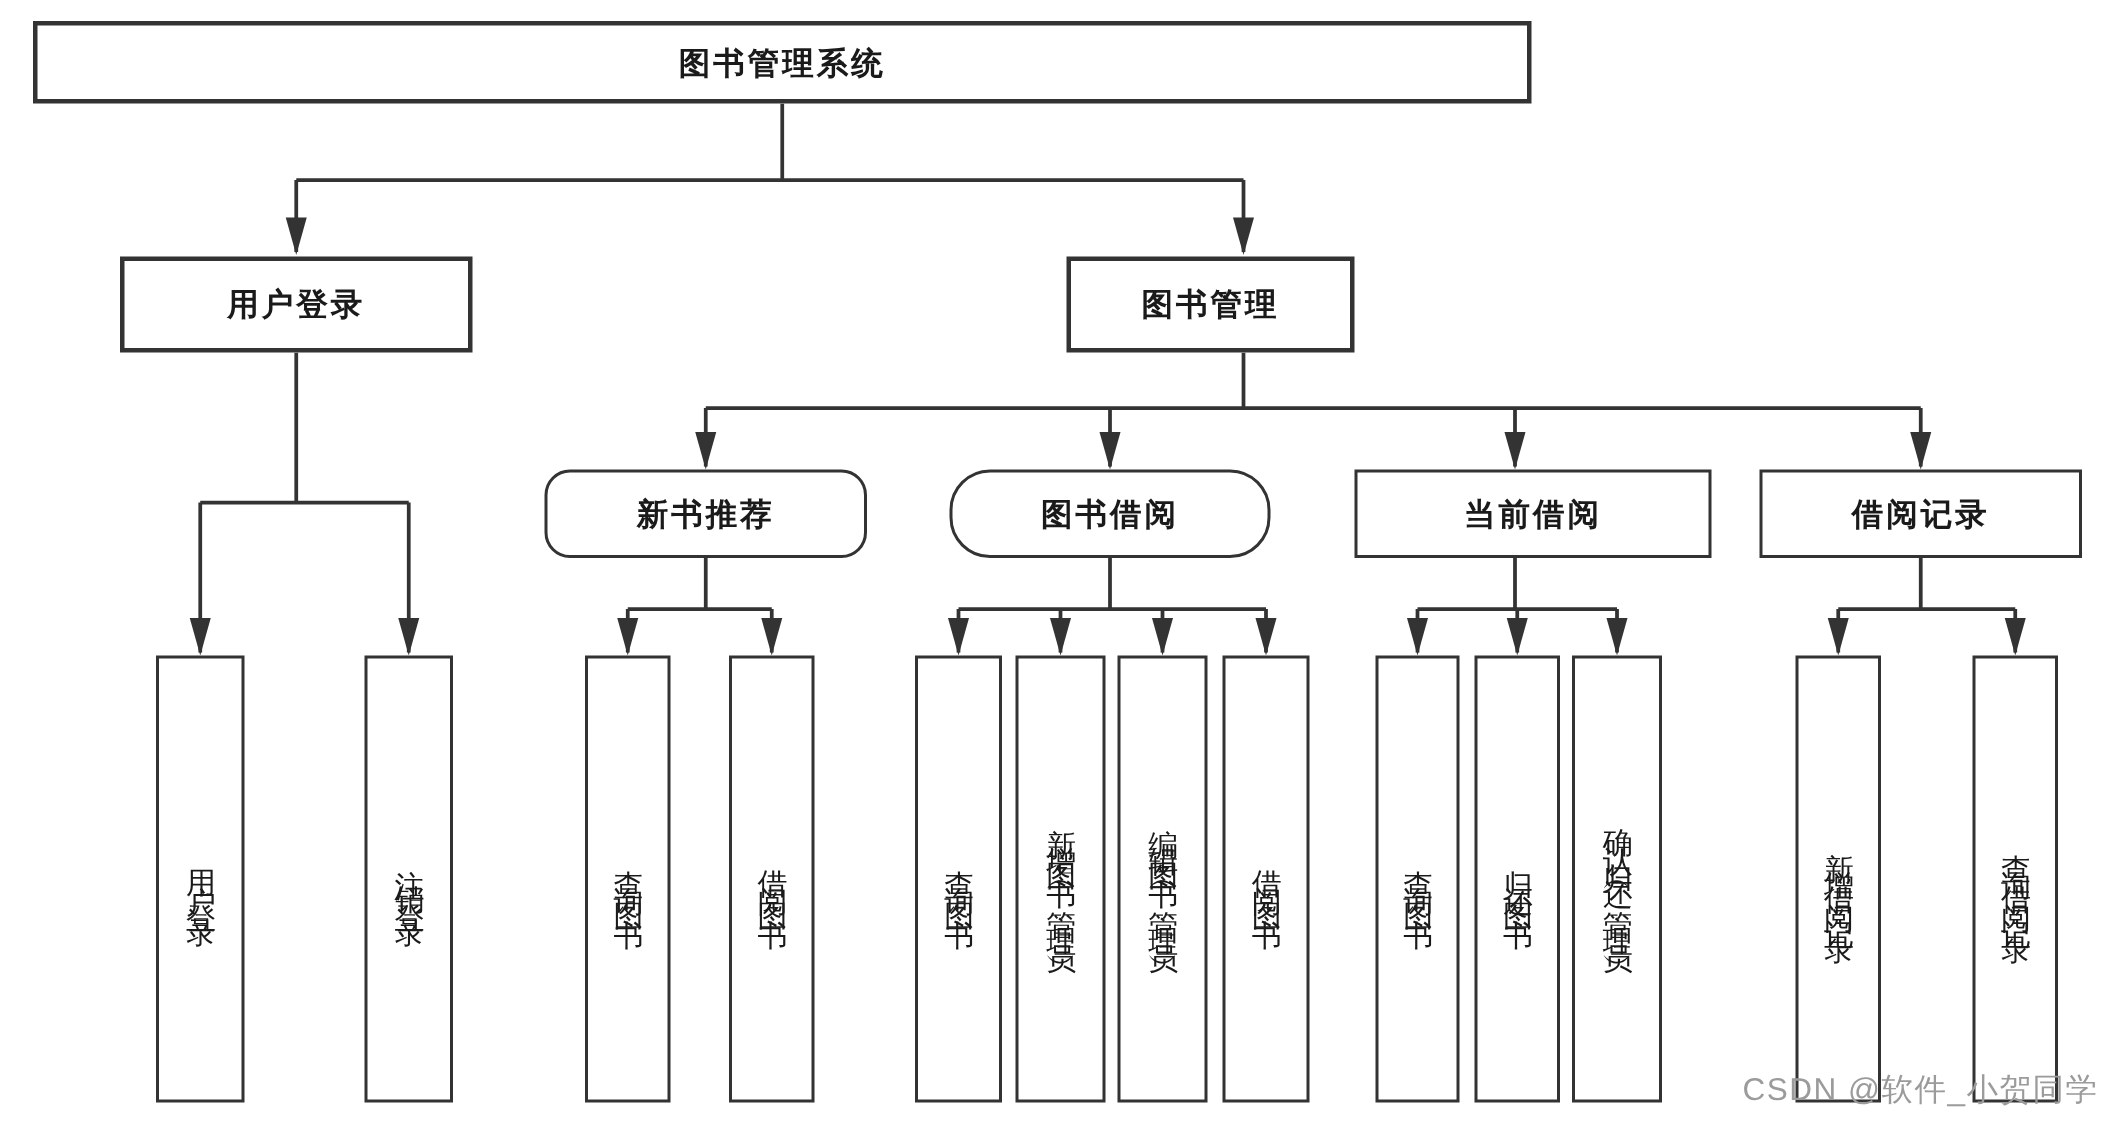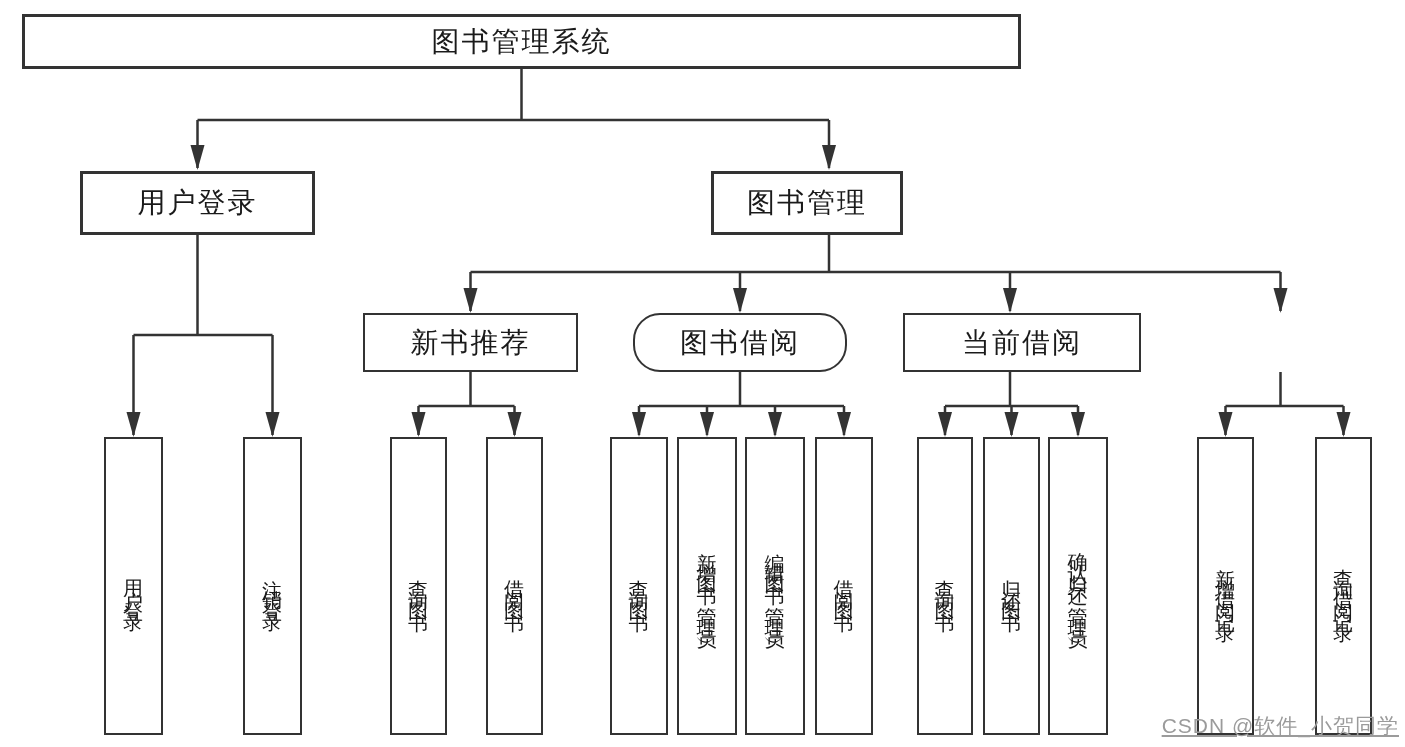--- a/index.html
+++ b/index.html
@@ -22,40 +22,40 @@
     box-sizing: border-box;
     background: #ffffff;
     border: 2.5px solid #333333;
     display: flex;
     align-items: center;
     justify-content: center;
     color: #1a1a1a;
     z-index: 2;
   }
   .node-h {
-    font-size: 28px;
+    font-size: 21px;
     letter-spacing: 2px;
+    font-weight: bold;
   }
   .node-v {
     writing-mode: vertical-rl;
     text-orientation: mixed;
     font-size: 20px;
     letter-spacing: 11px;
     line-height: 1;
   }
   .watermark {
     position: absolute;
     right: 6px;
     bottom: 7px;
     font-size: 21px;
     color: #9b9b9b;
     letter-spacing: 1px;
     z-index: 5;
     white-space: nowrap;
-    text-decoration: underline;
   }
 </style>
 </head>
 <body>
 
 <div class="canvas">
 
   <svg class="connectors" viewBox="0 0 1405 747" xmlns="http://www.w3.org/2000/svg">
     <g stroke="#333333" stroke-width="2.5" fill="none">
 
@@ -97,23 +97,24 @@
       <polygon points="1225.5,437 1218.5,412 1232.5,412"></polygon>
       <polygon points="1343.5,437 1336.5,412 1350.5,412"></polygon>
     </g>
   </svg>
 
   <div class="node node-h" style="left:22px; top:14px; width:999px; height:55px; border-width:3px;">图书管理系统</div>
 
   <div class="node node-h" style="left:80px; top:171px; width:235px; height:64px; border-width:3px;">用户登录</div>
   <div class="node node-h" style="left:711px; top:171px; width:192px; height:64px; border-width:3px;">图书管理</div>
 
-  <div class="node node-h" style="left:363px; top:313px; width:215px; height:59px;">新书推荐</div>
+  <div class="node node-h" style="left:363px; top:313px; width:215px; height:59px;border-radius:17px;">新书推荐</div>
   <div class="node node-h" style="left:633px; top:313px; width:214px; height:59px;border-radius:27px;">图书借阅</div>
   <div class="node node-h" style="left:903px; top:313px; width:238px; height:59px;">当前借阅</div>
+  <div class="node node-h" style="left:1173px; top:313px; width:215px; height:59px;">借阅记录</div>
 
   <div class="node node-v" style="left:104px; top:437px; width:59px; height:298px;">用户登录</div>
   <div class="node node-v" style="left:243px; top:437px; width:59px; height:298px;">注销登录</div>
 
   <div class="node node-v" style="left:390px; top:437px; width:57px; height:298px;">查询图书</div>
   <div class="node node-v" style="left:486px; top:437px; width:57px; height:298px;">借阅图书</div>
 
   <div class="node node-v" style="left:610px; top:437px; width:58px; height:298px;">查询图书</div>
   <div class="node node-v" style="left:677px; top:437px; width:60px; height:298px; letter-spacing:11px;">新增图书（管理员）</div>
   <div class="node node-v" style="left:745px; top:437px; width:60px; height:298px; letter-spacing:11px;">编辑图书（管理员）</div>

